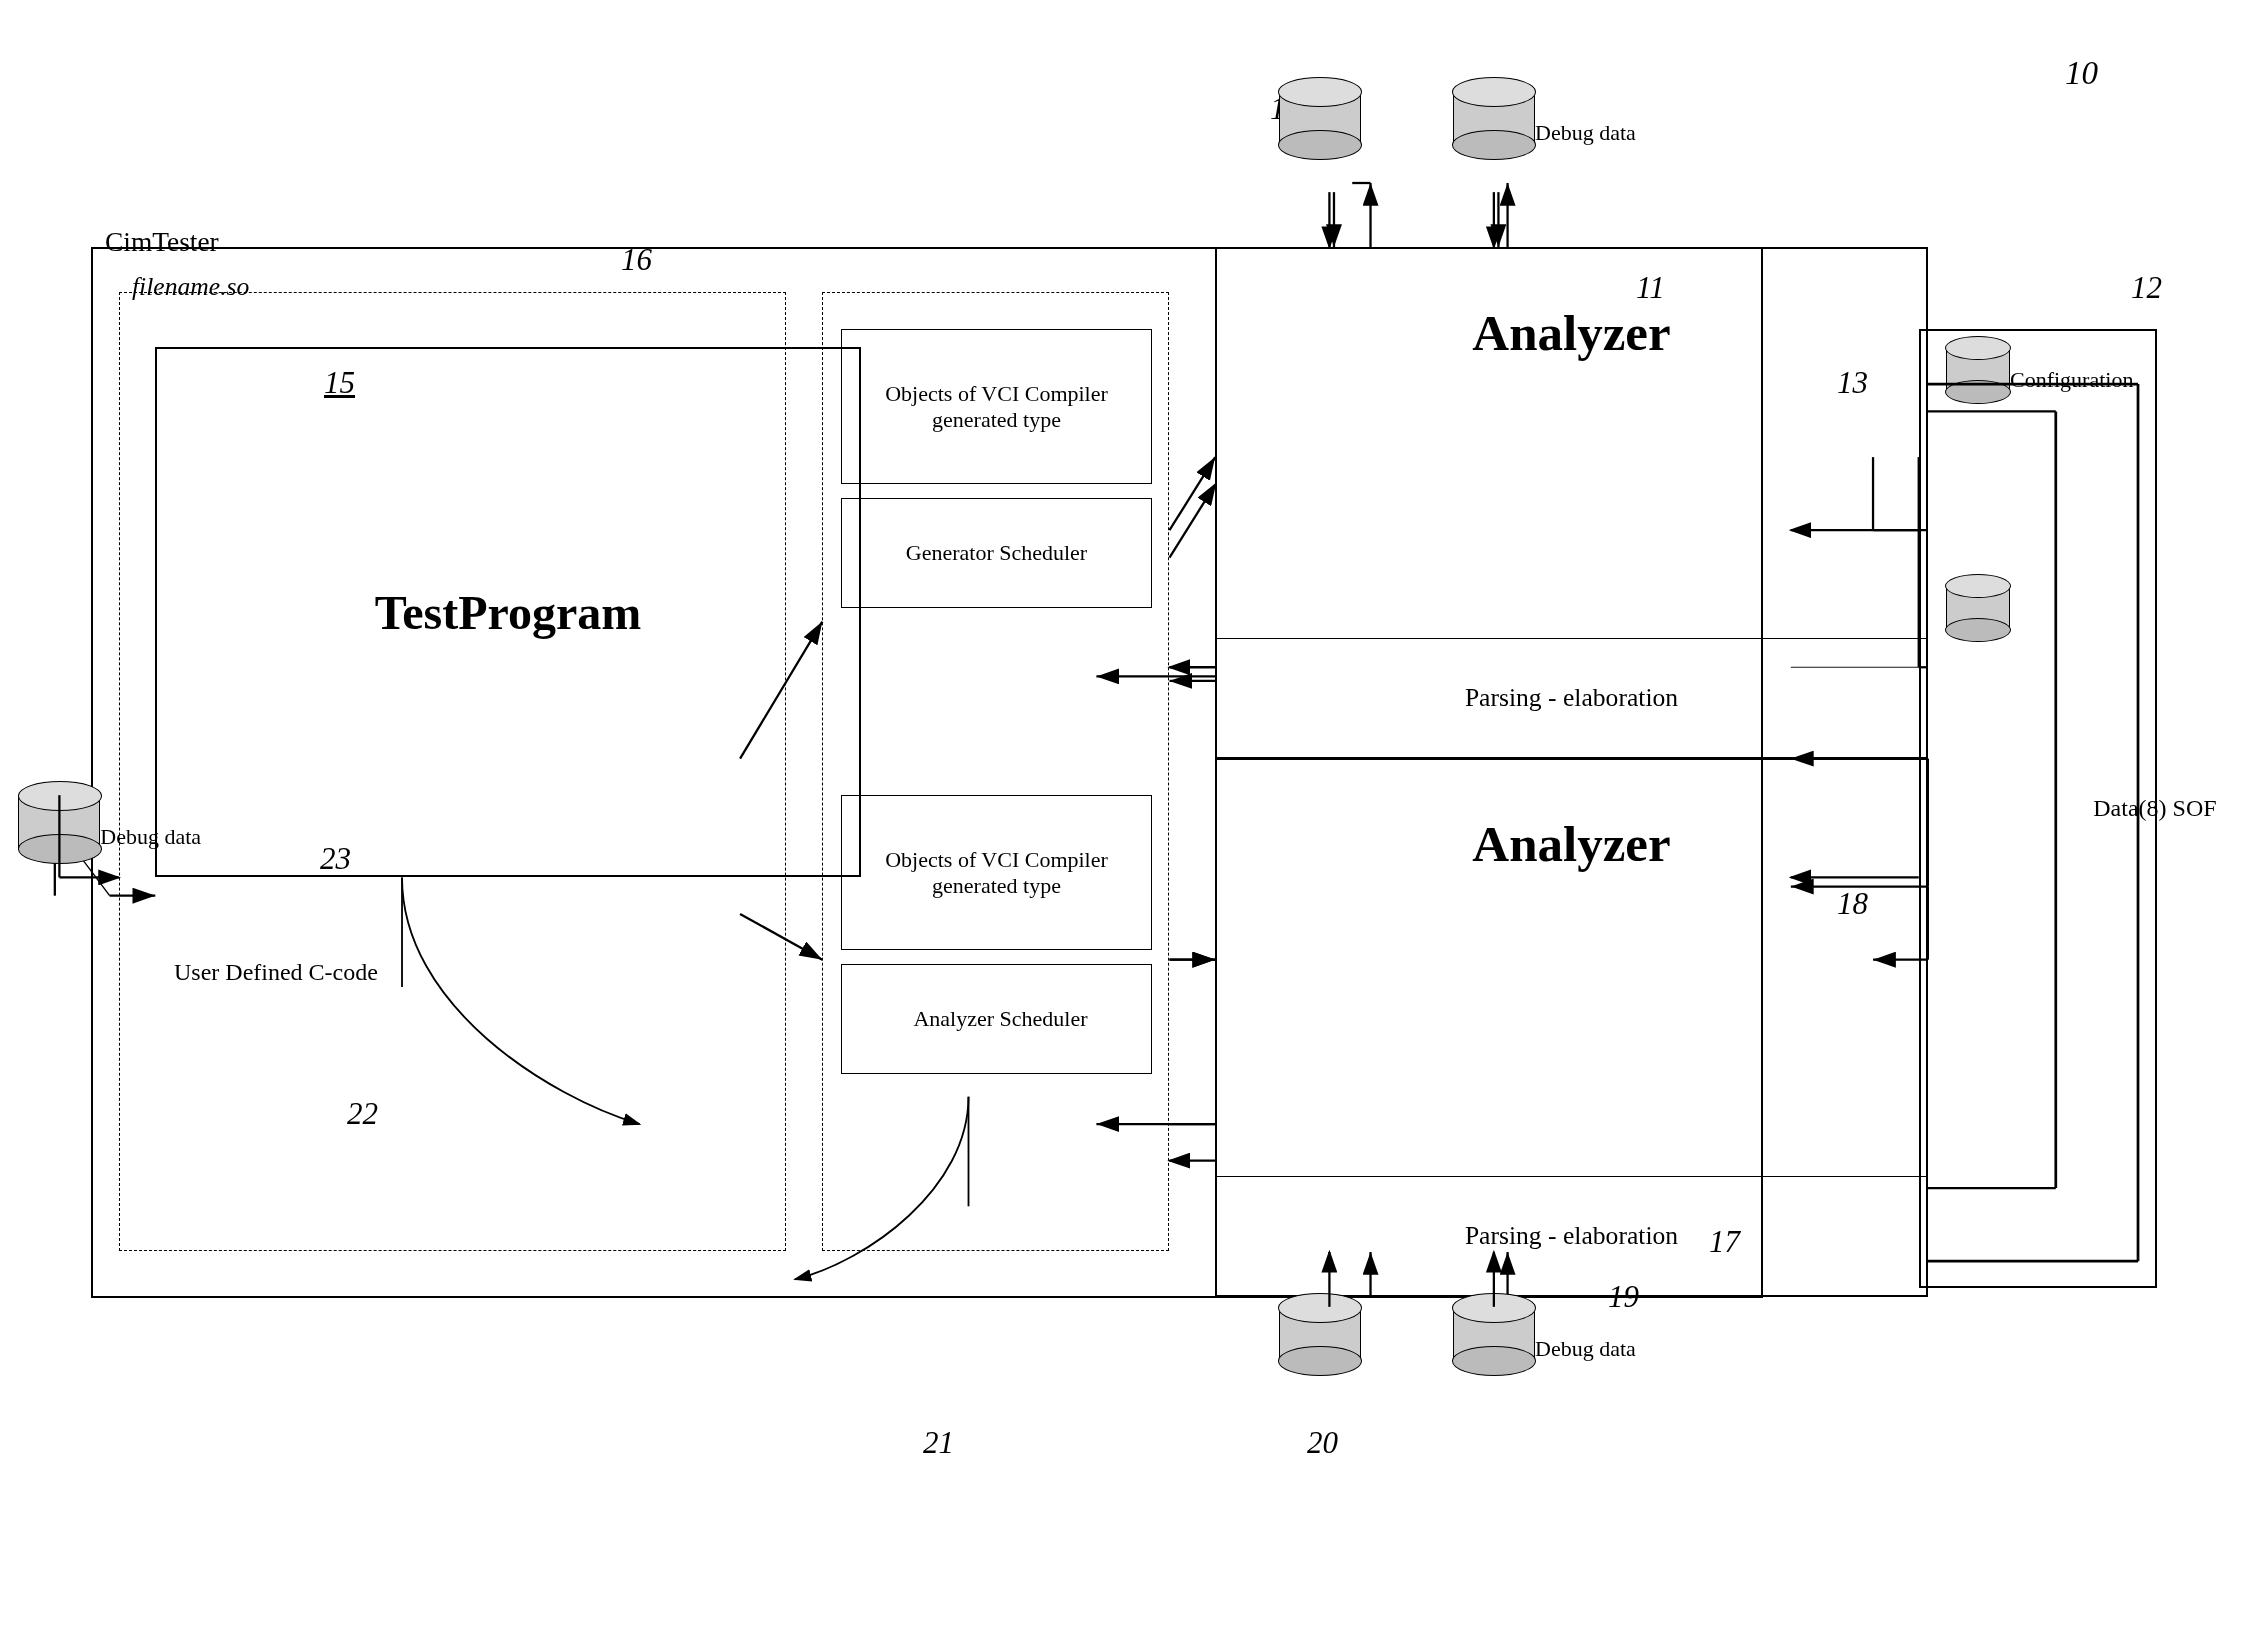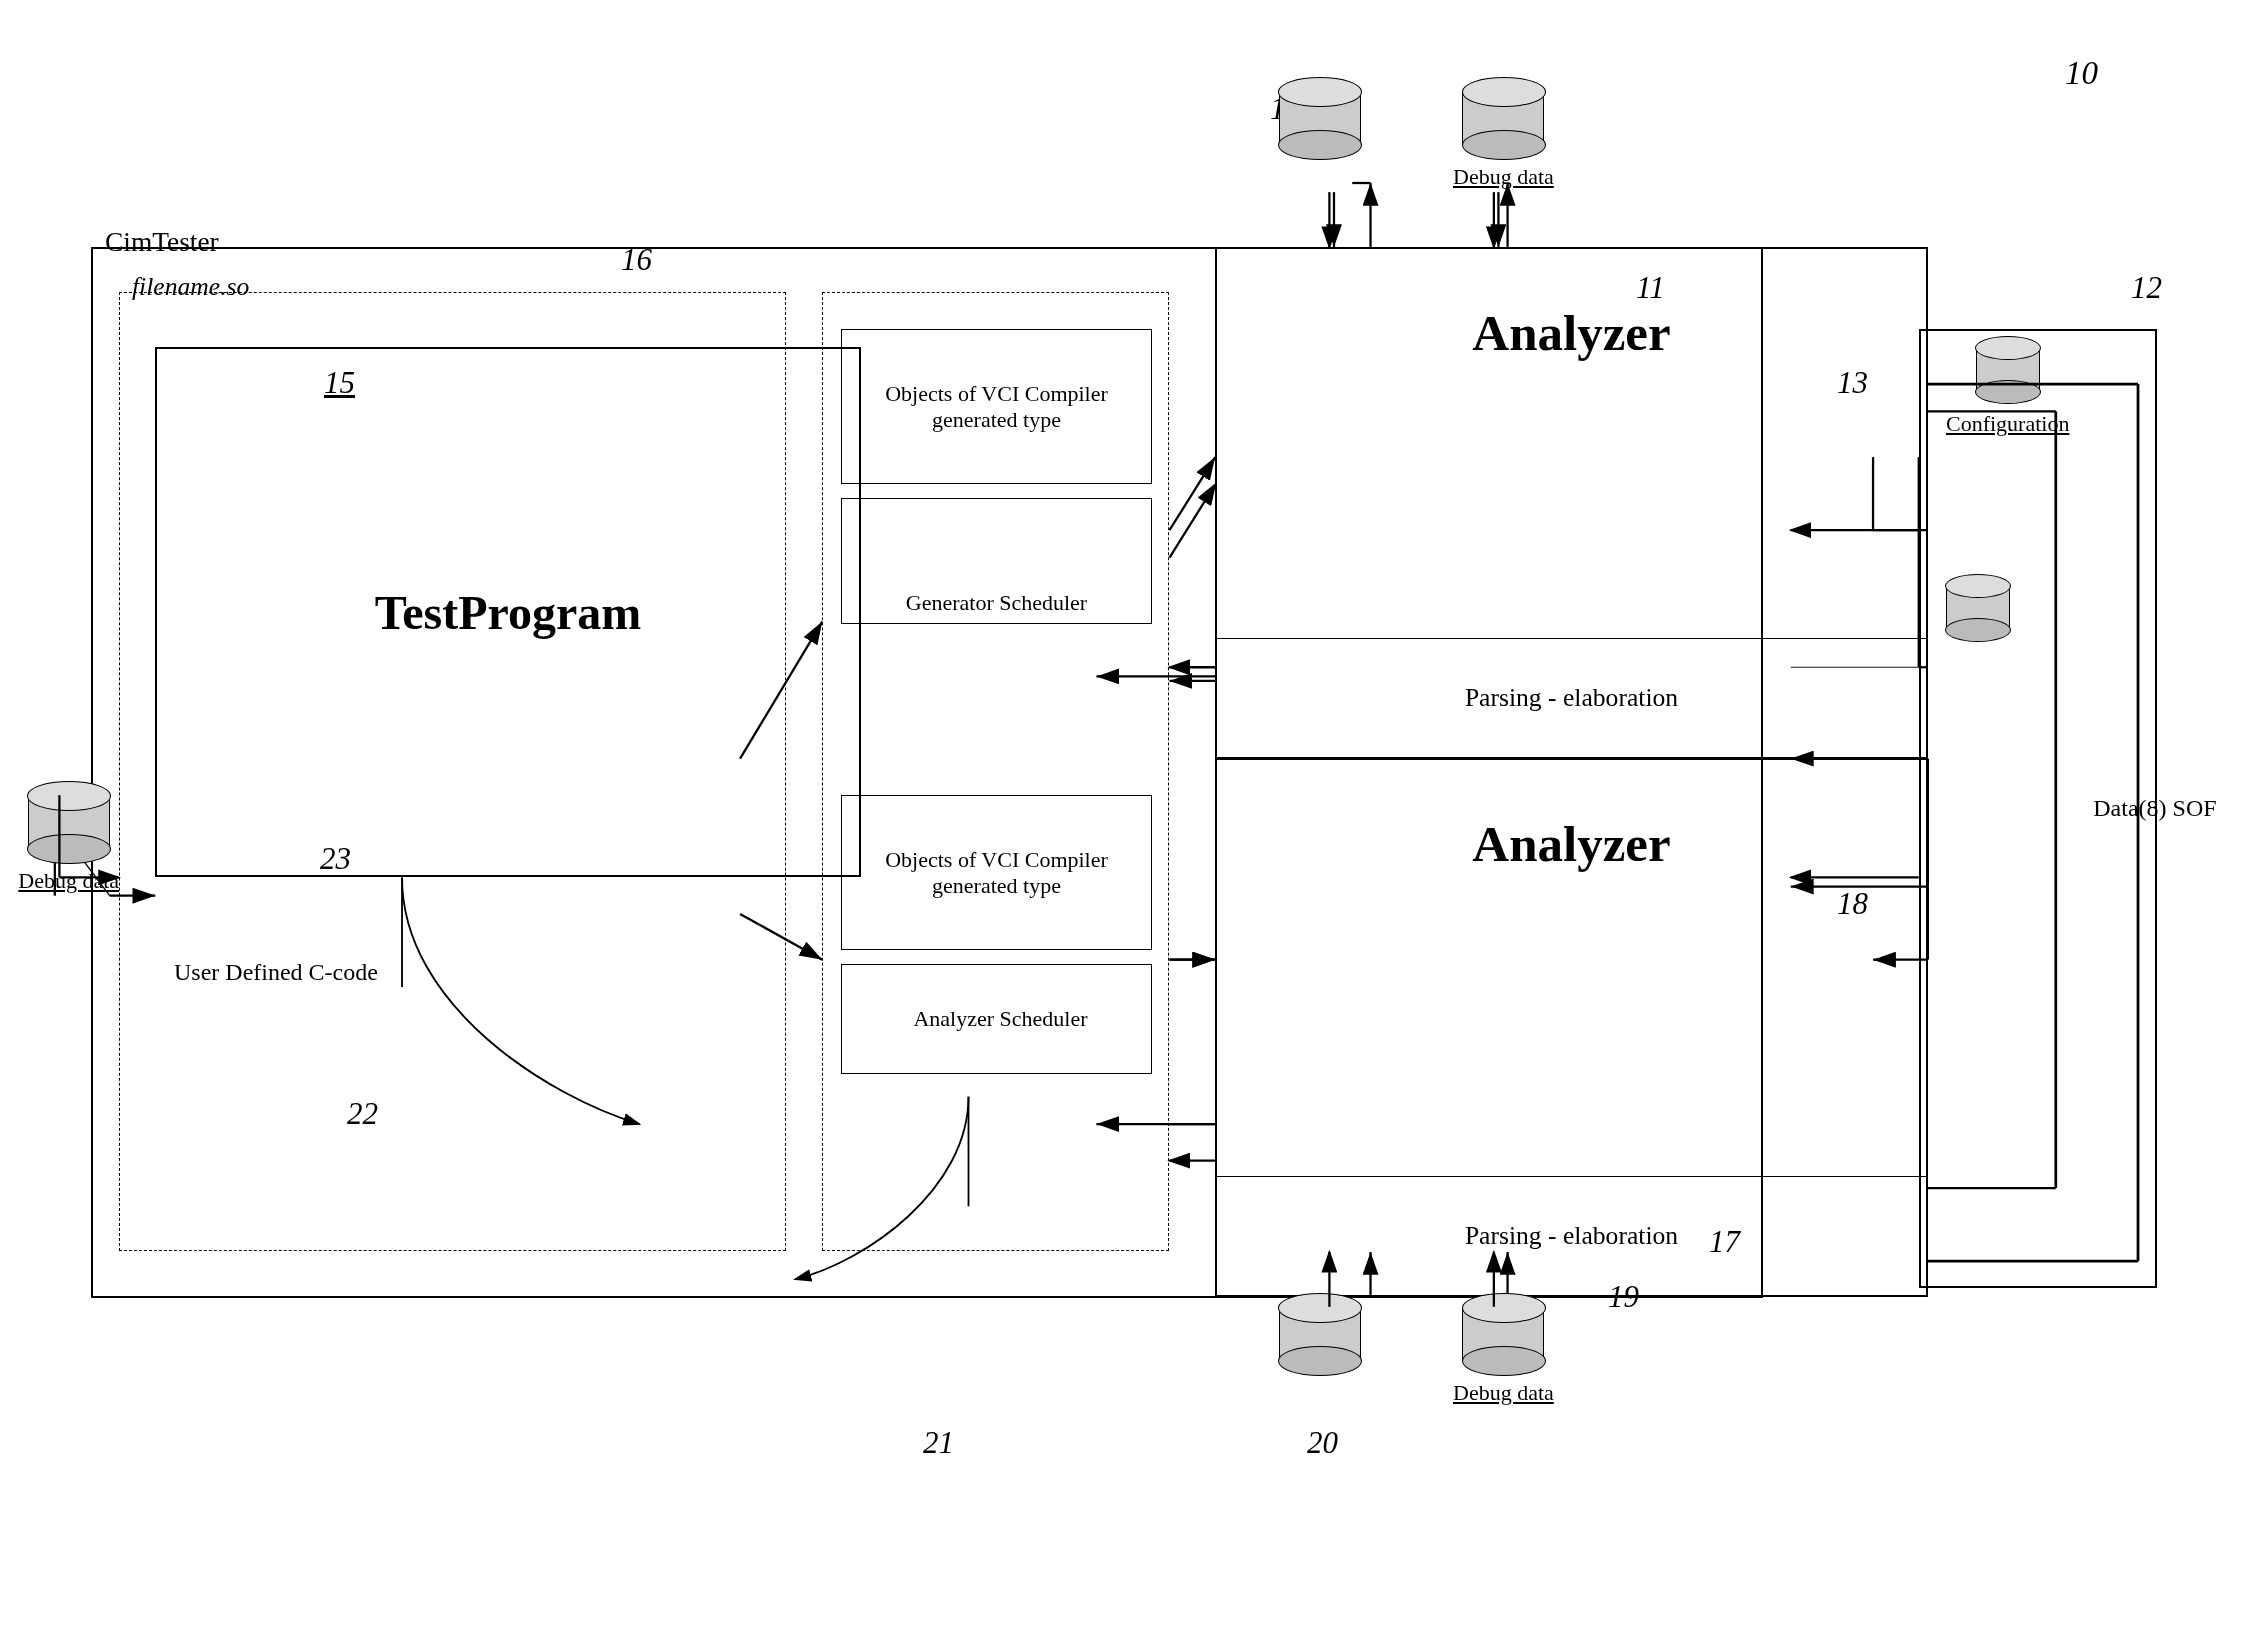--- a/index.html
+++ b/index.html
@@ -86,23 +86,22 @@
       justify-content: center;
       text-align: center;
       font-size: 24px;
       padding: 7.3px;
     }
 
     
     .cylinder {
       position: absolute;
       display: flex;
-      flex-direction: column;
-      align-items: center;
-      text-decoration: underline;
+      flex-direction: row;
+      align-items: flex-end;
     }
     .cylinder-body {
       width: 82px;
       height: 55px;
       background: #ccc;
       border: 1.8px solid #000;
       border-top: none;
       border-bottom: none;
       position: relative;
     }
@@ -250,21 +249,21 @@
   <div class="ref-num" style="top:841px; left:320px; font-size:31px;">23</div>
 
   <div class="ref-num" style="top:365px; left:324px; font-size:31px;text-decoration:underline;">15</div>
 
   <div class="middle-column-box"></div>
 
   <div class="sub-box" style="left:841px; top:329px; width:311px; height:155px;">
     <span style="font-size:22px; text-align:center;">Objects of VCI Compiler generated type</span>
   </div>
 
-  <div class="sub-box" style="left:841px; top:498px; width:311px; height:126px;align-items:flex-end;">
+  <div class="sub-box" style="left:841px; top:498px; width:311px; height:110px;">
     <span style="font-size:22px; text-align:center;">Generator Scheduler</span>
   </div>
 
   <div class="sub-box" style="left:841px; top:795px; width:311px; height:155px;">
     <span style="font-size:22px; text-align:center;">Objects of VCI Compiler generated type</span>
   </div>
 
   <div class="sub-box" style="left:841px; top:964px; width:311px; height:110px;">
     <span style="font-size:22px; text-align:center;margin-left:8px;">Analyzer Scheduler</span>
   </div>

